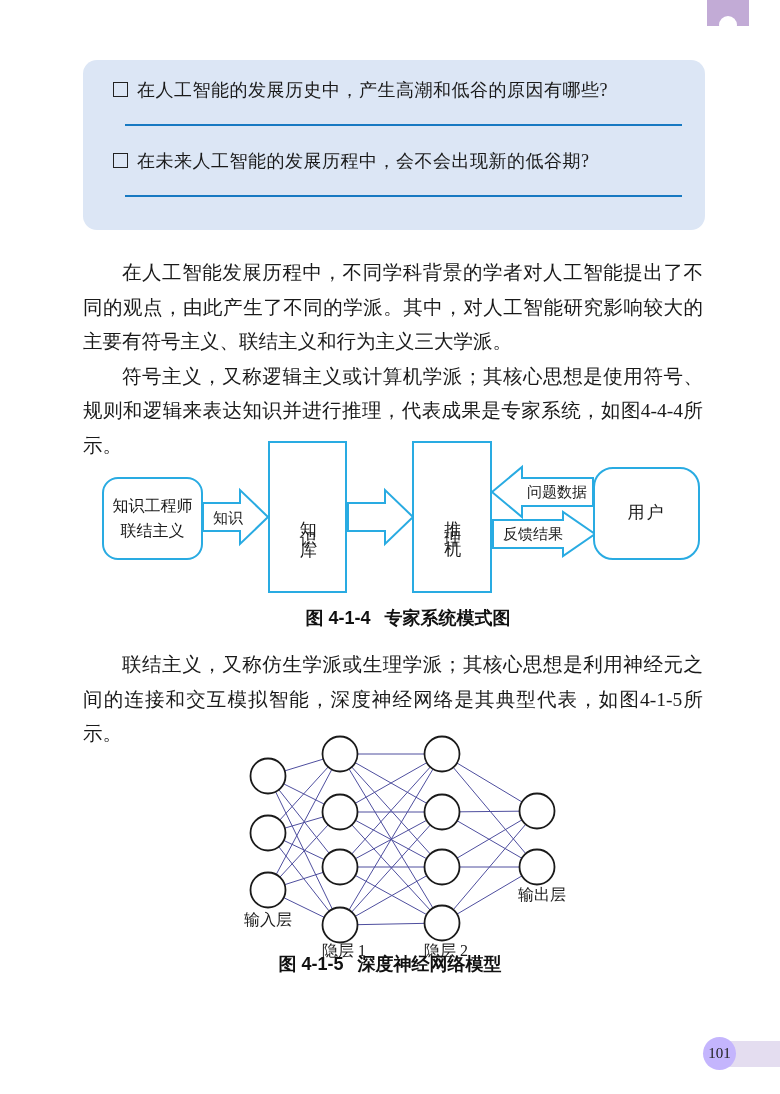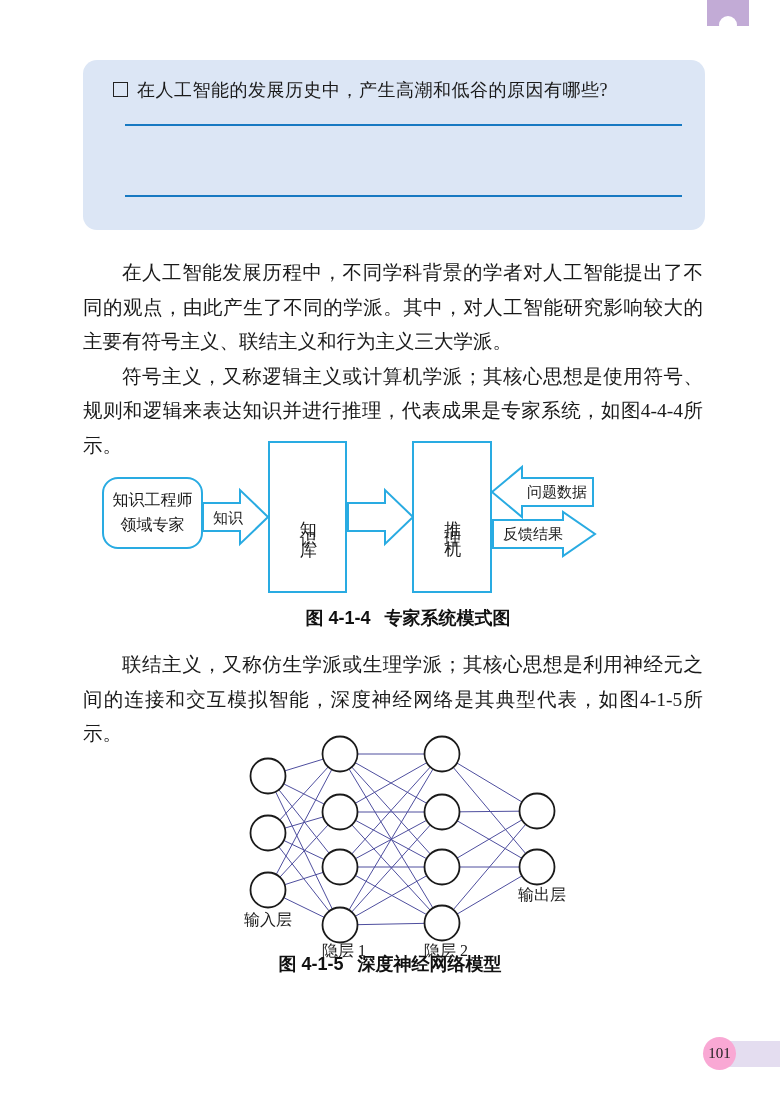--- a/index.html
+++ b/index.html
@@ -21,82 +21,88 @@
   
   .textblock{position:absolute;left:83px;width:620px;font-size:19.5px;line-height:34.6px;
     text-align:justify;text-justify:inter-ideograph;}
   .textblock p{margin:0;text-indent:2em;font-family:Liberation Serif, serif;}
   .tb1{top:256px;} .tb2{top:648px;}
   
   .es{position:absolute;left:0;top:434px;width:780px;height:172px;}
   .es-box{position:absolute;box-sizing:border-box;border:2px solid #29abe2;background:#fff;
     display:flex;flex-direction:column;align-items:center;justify-content:center;
     font-size:16px;line-height:1.55;text-align:center;}
-  .es-src{left:102px;top:43px;width:101px;height:72px;border-radius:16px;}
+  .es-src{left:102px;top:43px;width:101px;height:83px;border-radius:16px;}
   .es-kb{left:268px;top:7px;width:79px;height:152px;}
   .es-en{left:412px;top:7px;width:80px;height:152px;}
   .es-user{left:593px;top:33px;width:107px;height:93px;border-radius:20px;font-size:17px;letter-spacing:2px;}
   .vtext{writing-mode:vertical-rl;text-orientation:upright;letter-spacing:10px;font-size:17px;
     padding-top:10px;}
   .es-arrows{position:absolute;left:0;top:0;}
   .es-arrows polygon{fill:#ffffff;stroke:#29abe2;stroke-width:2;stroke-linejoin:miter;}
   .es-arrows text{font-family:"Liberation Serif","DejaVu Serif",serif;font-size:15px;fill:#1a1a1a;}
   
   .figcap{position:absolute;left:0;width:780px;text-align:center;font-weight:bold;font-size:18px;
     font-family:"Liberation Sans","DejaVu Sans",sans-serif;color:#111;}
   .figcap .cap-title{margin-left:14px;}
   .cap1{top:606px;margin-left:18px;} .cap2{top:952px;}
   
   .nn-svg{position:absolute;left:210px;top:733px;}
   .nn-svg text{font-family:"Liberation Serif","DejaVu Serif",serif;font-size:16px;fill:#1a1a1a;}
   
   .pn-bar{position:absolute;left:728px;top:1041px;width:52px;height:26px;background:#e4ddf0;}
   .pn-circle{position:absolute;left:703px;top:1037px;width:33px;height:33px;border-radius:50%;
-    background:#f9a8d4;display:flex;align-items:center;justify-content:center;
+    background:#c4b5fd;display:flex;align-items:center;justify-content:center;
     font-size:15px;color:#222;}
 </style>
 </head>
 <body>
 
 <div class="page">
 
   <div class="chapter-tab"></div>
   <div class="tab-notch"></div>
 
   <div class="qbox"></div>
   <div class="qrow q1">
     <span class="checkbox"></span><span>在人工智能的发展历史中，产生高潮和低谷的原因有哪些?</span>
   </div>
   <div class="answer-line a1"></div>
+  <div class="qrow q2">
+    <span class="checkbox"></span><span>在未来人工智能的发展历程中，会不会出现新的低谷期?</span>
+  </div>
   <div class="answer-line a2"></div>
 
   <div class="textblock tb1">
     <p>在人工智能发展历程中，不同学科背景的学者对人工智能提出了不同的观点，由此产生了不同的学派。其中，对人工智能研究影响较大的主要有符号主义、联结主义和行为主义三大学派。</p>
     <p>符号主义，又称逻辑主义或计算机学派；其核心思想是使用符号、规则和逻辑来表达知识并进行推理，代表成果是专家系统，如图4-4-4所示。</p>
   </div>
 
   <div class="es">
     <svg class="es-arrows" width="780" height="172" viewBox="0 0 780 172">
       <polygon points="203,69 240,69 240,56 268,83 240,110 240,97 203,97"></polygon>
       <polygon points="348,69 385,69 385,56 413,83 385,110 385,97 348,97"></polygon>
       <polygon points="492,58 522,33 522,44 593,44 593,72 522,72 522,83"></polygon>
       <polygon points="493,86 563,86 563,78 595,100 563,122 563,114 493,114"></polygon>
       <text x="228" y="89" text-anchor="middle">知识</text>
       <text x="557" y="63" text-anchor="middle">问题数据</text>
       <text x="533" y="105" text-anchor="middle">反馈结果</text>
     </svg>
     <div class="es-box es-src">
       <div>知识工程师</div>
-      <div>领域专家</div>
+      <div>联结主义</div>
     </div>
     <div class="es-box es-kb">
       <div class="vtext">知识库</div>
     </div>
     <div class="es-box es-en">
       <div class="vtext">推理机</div>
+    </div>
+    <div class="es-box es-user">
+      <div>用户</div>
     </div>
   </div>
 
   <div class="figcap cap1">
     <span>图 4-1-4</span><span class="cap-title">专家系统模式图</span>
   </div>
 
   <div class="textblock tb2">
     <p>联结主义，又称仿生学派或生理学派；其核心思想是利用神经元之间的连接和交互模拟智能，深度神经网络是其典型代表，如图4-1-5所示。</p>
   </div>

